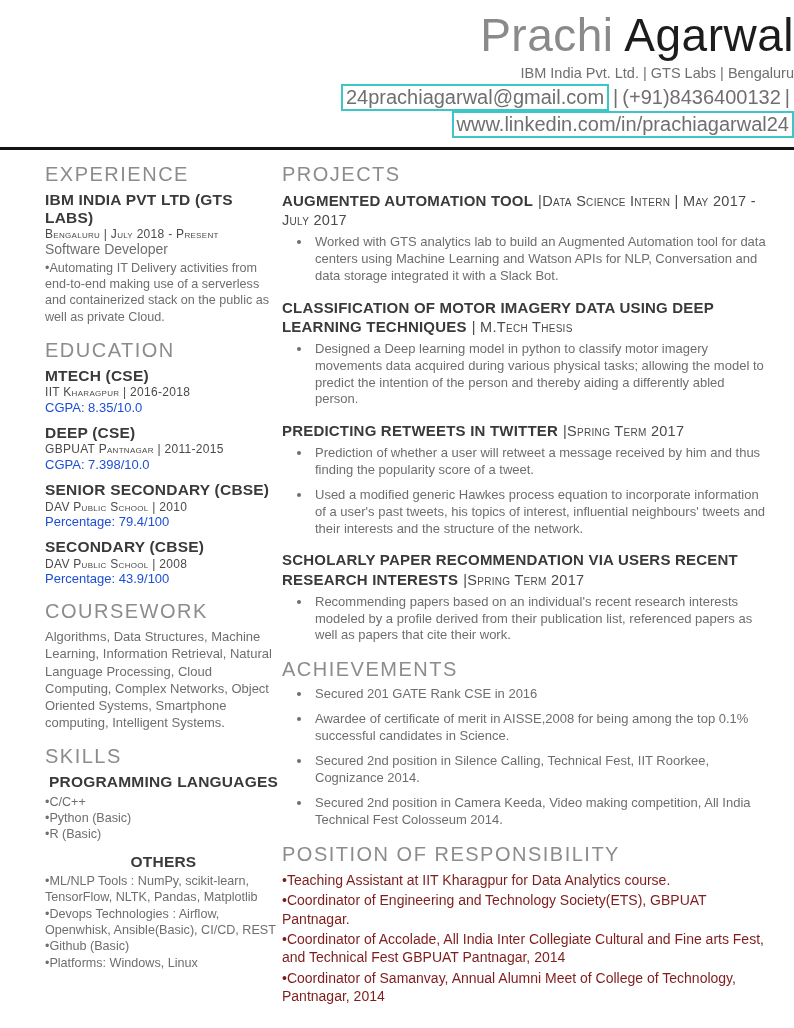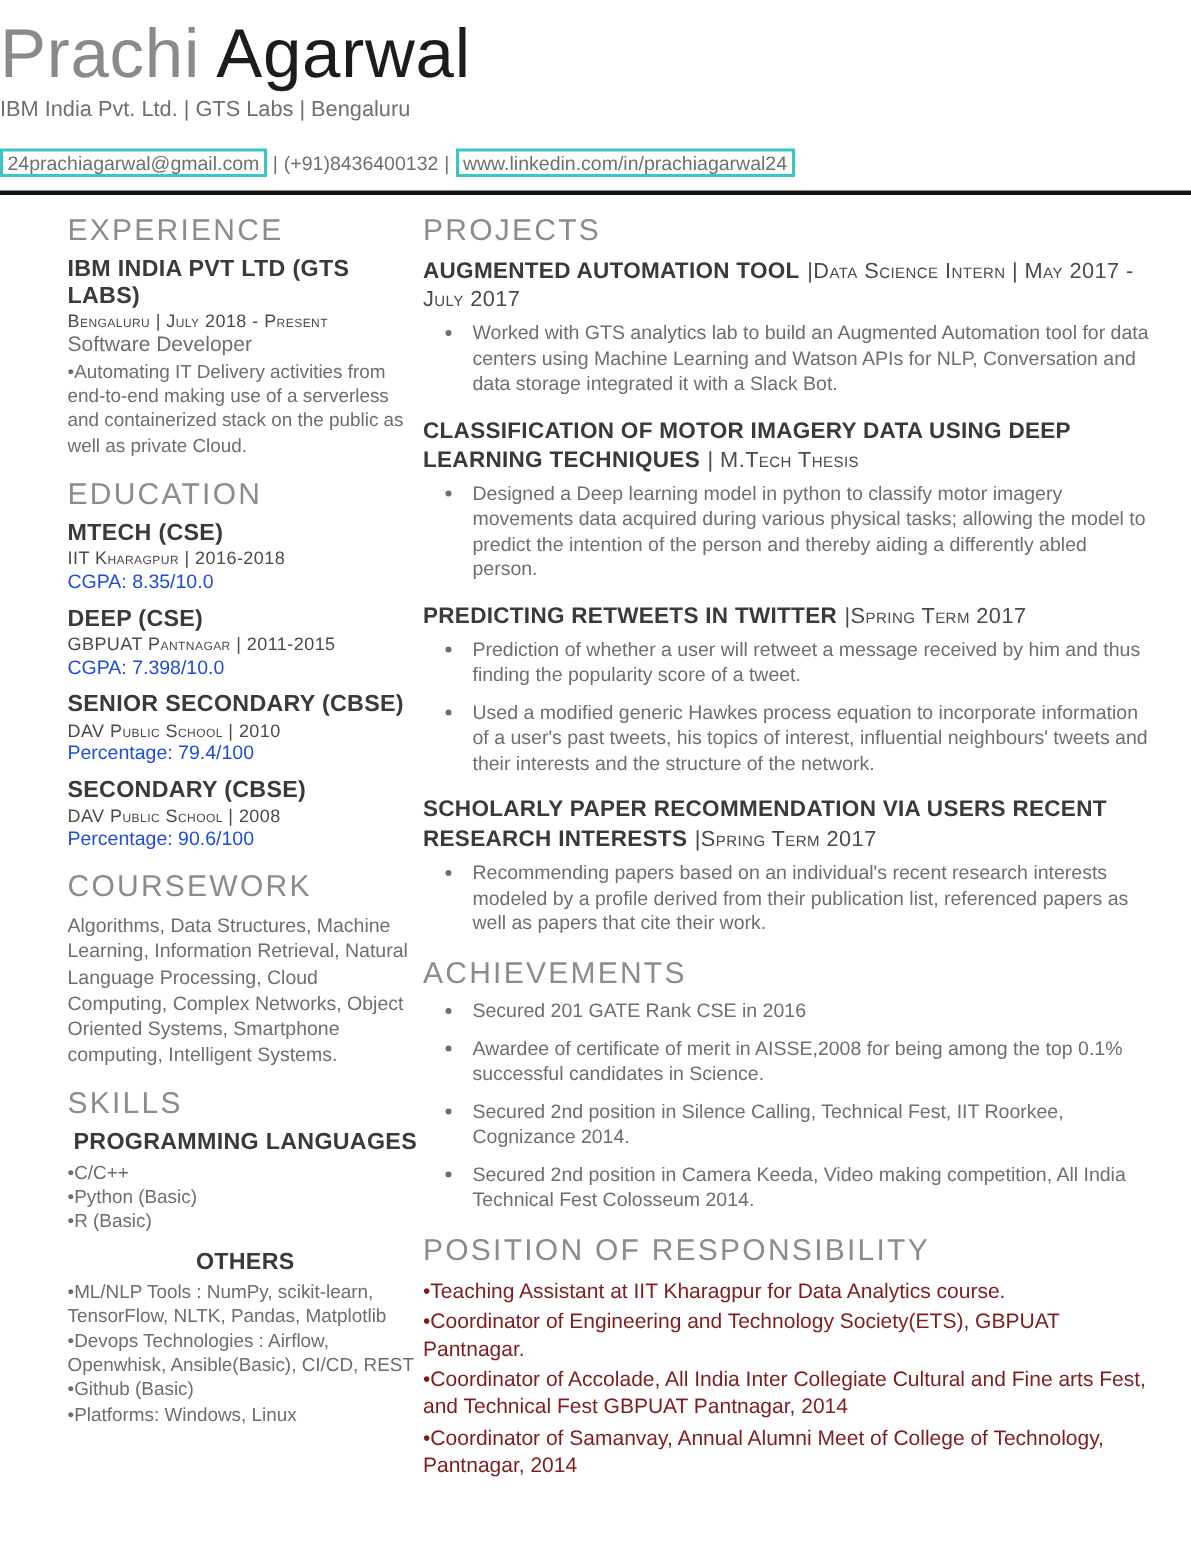--- a/index.html
+++ b/index.html
@@ -6,29 +6,29 @@
   html, body { background: #ffffff; }
   body {
     width: 794px; height: 1028px;
     font-family: "Liberation Sans", sans-serif;
     color: #6e6e6e;
     overflow: hidden;
   }
   .page { width: 794px; height: 1028px; background: #fff; }
 
   
-  header { text-align: left; padding-top: 10px; }
+  header { text-align: right; padding-top: 10px; }
   .name {
     font-size: 46px; line-height: 1.12; color: #1f1f1f;
     font-weight: 400; letter-spacing: 0.5px;
   }
   .name .first { color: #8a8a8a; font-weight: 100; }
   .name .last  { color: #1c1c1c; font-weight: 400; }
   .affiliation { font-size: 14.5px; color: #6f6f6f; margin-top: 3px; }
-  .contact { font-size: 13px; color: #6f6f6f; margin-top: 18px; }
+  .contact { font-size: 20px; color: #6f6f6f; margin-top: 3px; }
   .linkbox {
     display: inline-block; border: 2px solid #3ec6c6;
     padding: 0 3px; color: #6f6f6f; cursor: pointer;
   }
   .contact .sep { margin: 0 4px; }
   .rule { width: 794px; height: 3px; background: #141414; margin-top: 9px; }
 
   
   .columns {
     display: flex; 
@@ -115,21 +115,21 @@
           <div class="graysmall">CGPA: 7.398/10.0</div>
         </div>
         <div class="edu-entry">
           <div class="subhead">SENIOR SECONDARY (CBSE)</div>
           <div class="smallcaps">DAV Public School | 2010</div>
           <div class="graysmall">Percentage: 79.4/100</div>
         </div>
         <div class="edu-entry">
           <div class="subhead">SECONDARY (CBSE)</div>
           <div class="smallcaps">DAV Public School | 2008</div>
-          <div class="graysmall">Percentage: 90.6/100</div>
+          <div class="graysmall">Percentage: 43.9/100</div>
         </div>
       </section>
 
       <section>
         <div class="section-title">COURSEWORK</div>
         <div class="coursework-text">Algorithms, Data Structures, Machine Learning, Information Retrieval, Natural Language Processing, Cloud Computing, Complex Networks, Object Oriented Systems, Smartphone computing, Intelligent Systems.</div>
       </section>
 
       <section>
         <div class="section-title">SKILLS</div>

